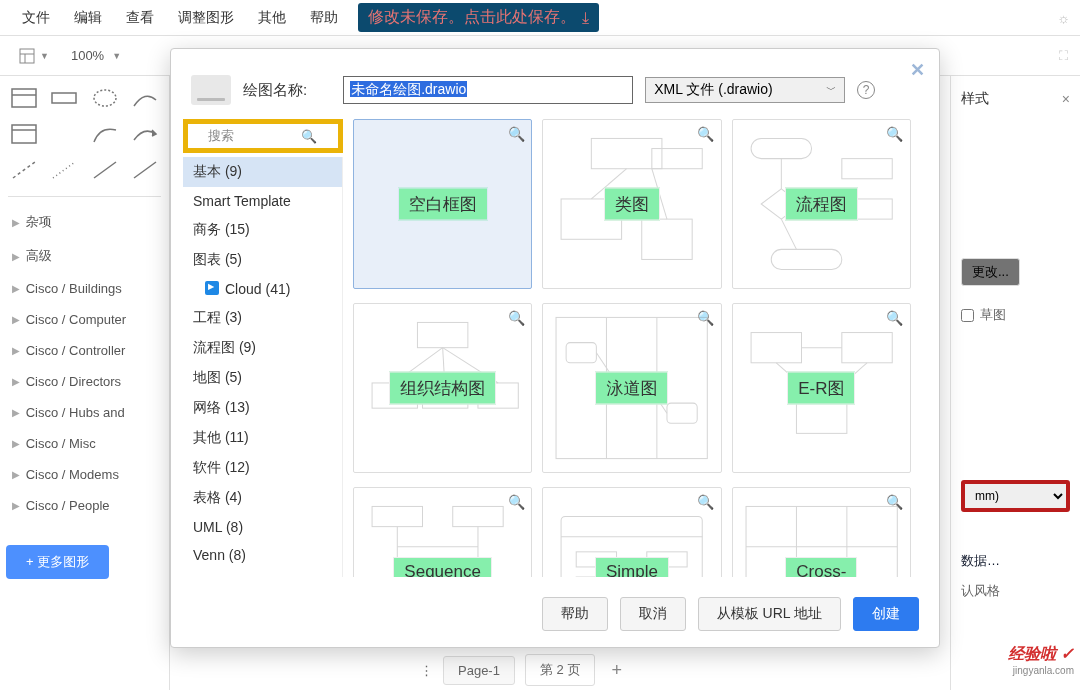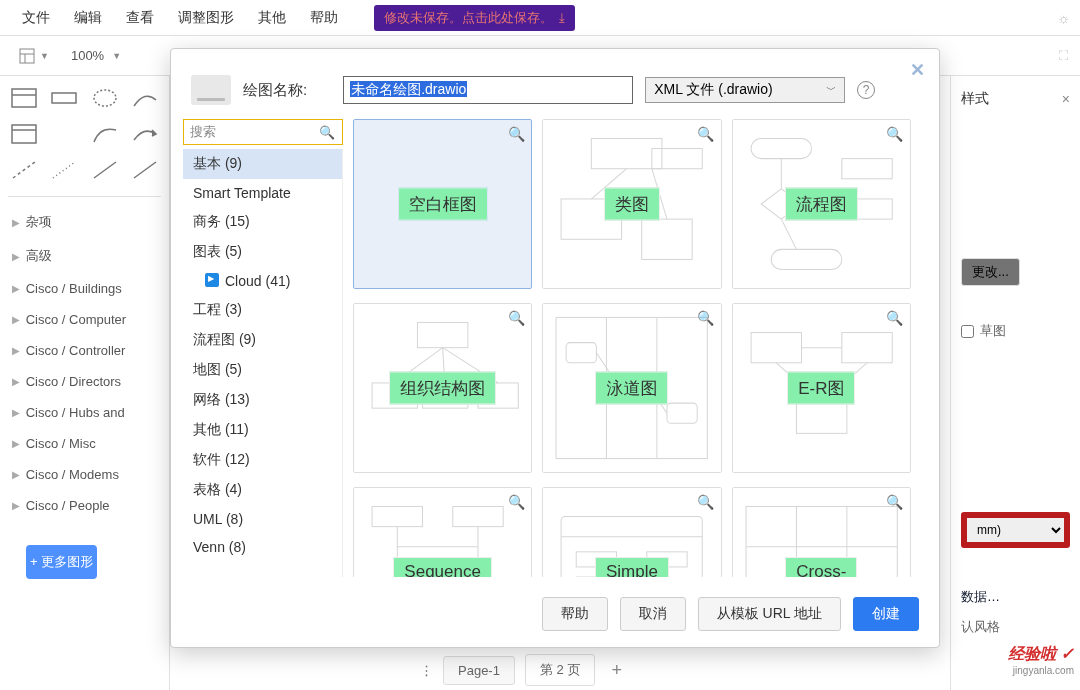--- a/index.html
+++ b/index.html
@@ -1,21 +1,21 @@
 <!DOCTYPE html>
 <html><head>
 <meta charset="utf-8">
 <style>
 * { box-sizing: border-box; margin: 0; padding: 0; font-family: "Helvetica Neue", Arial, "Microsoft YaHei", sans-serif; }
 body { width: 1080px; height: 690px; background: #fff; position: relative; overflow: hidden; }
 
 
 .menubar { display: flex; align-items: center; height: 36px; padding: 0 10px; border-bottom: 1px solid #e0e0e0; font-size: 14px; color: #333; }
 .menubar .menu-item { padding: 0 12px; cursor: pointer; }
-.save-warning { margin-left: 24px; color: #e57373; background: #4c1d95; padding: 4px 10px; border-radius: 3px; font-size: 13px; display: flex; align-items: center; gap: 6px; }
+.save-warning { margin-left: 8px; color: #e57373; background: #0c4a6e; padding: 4px 10px; border-radius: 3px; font-size: 16px; display: flex; align-items: center; gap: 6px; }
 .sun-icon { margin-left: auto; color: #bbb; cursor: pointer; }
 
 
 .toolbar { display: flex; align-items: center; height: 40px; padding: 0 10px; border-bottom: 1px solid #e0e0e0; font-size: 13px; color: #555; }
 .toolbar .tb-item { padding: 4px 8px; display: flex; align-items: center; gap: 4px; cursor: pointer; }
 .toolbar .zoom { margin-left: 6px; }
 .fullscreen-brackets { margin-left: auto; color: #ccc; letter-spacing: 2px; }
 
 
 .main { display: flex; height: 614px; }
@@ -25,29 +25,29 @@
 
 
 .shapes-grid { display: grid; grid-template-columns: repeat(4, 1fr); gap: 8px; padding: 8px; }
 .shape-cell { height: 28px; display: flex; align-items: center; justify-content: center; color: #888; }
 .shape-cell svg { stroke: #777; fill: none; stroke-width: 1.5; }
 .shape-divider { height: 1px; background: #e0e0e0; margin: 4px 8px; }
 
 .category-list { padding: 4px 0; }
 .category-item { padding: 8px 12px; font-size: 13px; color: #555; display: flex; align-items: center; gap: 6px; cursor: pointer; white-space: nowrap; overflow: hidden; text-overflow: ellipsis; }
 .category-item .chev { color: #aaa; font-size: 10px; }
-.more-shapes-btn { margin: 20px 26px 10px; background: #4d90fe; color: #fff; border: none; padding: 8px 4px; border-radius: 4px; font-size: 13px; cursor: pointer; display: flex; align-items: center; gap: 4px; }
+.more-shapes-btn { margin: 20px 6px 10px; background: #4d90fe; color: #fff; border: none; padding: 8px 20px; border-radius: 4px; font-size: 13px; cursor: pointer; display: flex; align-items: center; gap: 4px; }
 
 
 .right-header { display: flex; justify-content: space-between; align-items: center; padding: 4px 0 10px; font-size: 14px; color: #333; }
 .right-header .close-x { color: #888; cursor: pointer; }
 .right-body { font-size: 13px; color: #666; }
 .change-btn { border: 1px solid #ddd; background: #737373; padding: 4px 10px; border-radius: 3px; font-size: 13px; margin: 140px 0 4px; cursor: pointer; }
-.check-row { display: flex; align-items: center; gap: 6px; margin: 32px 0; font-size: 13px; color: #666; }
-.unit-select { border: 6px solid #b91c1c; padding: 4px 6px; border-radius: 3px; font-size: 12px; margin-top: 140px; width: 100%; }
+.check-row { display: flex; align-items: center; gap: 6px; margin: 16px 0; font-size: 13px; color: #666; }
+.unit-select { border: 4px solid #b91c1c; padding: 4px 6px; border-radius: 3px; font-size: 12px; margin-top: 140px; width: 100%; }
 .edit-data { margin-top: 40px; color: #0f172a; cursor: pointer; }
 .reset-style { margin-top: 12px; color: #666; cursor: pointer; }
 
 
 .page-tabs { position: absolute; bottom: 4px; left: 250px; display: flex; align-items: center; gap: 10px; font-size: 13px; color: #666; }
 .page-tab { padding: 6px 14px; border: 1px solid #ddd; background: #f8f8f8; border-radius: 3px; cursor: pointer; }
 .page-add { font-size: 18px; color: #888; cursor: pointer; padding: 0 6px; }
 .modal { position: absolute; left: 170px; top: 48px; width: 770px; height: 600px; background: #fff; border: 1px solid #ccc; border-radius: 4px; box-shadow: 0 6px 24px rgba(0,0,0,0.2); display: flex; flex-direction: column; }
 .modal-close { position: absolute; right: 14px; top: 10px; color: #9db7d8; font-size: 18px; cursor: pointer; font-weight: bold; }
 .modal-header { display: flex; align-items: center; gap: 12px; padding: 26px 30px 14px 20px; }
@@ -55,21 +55,21 @@
 .hdd-icon::after { content: ''; position: absolute; bottom: 4px; left: 6px; right: 6px; height: 3px; background: #bbb; border-radius: 1px; }
 .file-label { font-size: 15px; color: #333; }
 .file-input { flex: 0 0 290px; border: 1px solid #666; padding: 4px 6px; font-size: 14px; margin-left: 24px; }
 .file-input .sel { background: #2d6cdf; color: #fff; padding: 0 1px; }
 .file-type { border: 1px solid #999; padding: 3px 8px; font-size: 14px; background: #f0f0f0; width: 200px; display: flex; justify-content: space-between; align-items: center; cursor: pointer; }
 .file-type .caret { font-size: 10px; color: #555; }
 .help-q { border: 1.5px solid #888; width: 18px; height: 18px; border-radius: 50%; display: flex; align-items: center; justify-content: center; font-size: 12px; color: #888; cursor: pointer; }
 
 .modal-body { flex: 1; display: flex; padding: 0 20px 10px 12px; gap: 10px; overflow: hidden; }
 .modal-sidebar { width: 160px; display: flex; flex-direction: column; }
-.search-box { display: flex; align-items: center; border: 1px solid #eab308; padding: 3px 6px; font-size: 13px; color: #888; margin-bottom: 4px; }
+.search-box { display: flex; align-items: center; border: 5px solid #eab308; padding: 3px 20px; font-size: 13px; color: #888; margin-bottom: 4px; }
 .search-box .mag { margin-left: auto; color: #aaa; }
 .cat-list { flex: 1; overflow-y: auto; border-right: 1px solid #eee; }
 .cat-list::-webkit-scrollbar { width: 8px; }
 .cat-list::-webkit-scrollbar-thumb { background: #ccc; border-radius: 4px; }
 .cat-item { padding: 6px 10px; font-size: 14px; color: #333; cursor: pointer; display: flex; gap: 6px; }
 .cat-item.selected { background: #d6e4f5; }
 .cat-item.sub { padding-left: 22px; }
 .cloud-badge { width: 14px; height: 14px; background: #1e88e5; border-radius: 2px; position: relative; flex-shrink: 0; }
 .cloud-badge::after { content: '▶'; color: #fff; font-size: 8px; position: absolute; left: 3px; top: 1px; }
 

